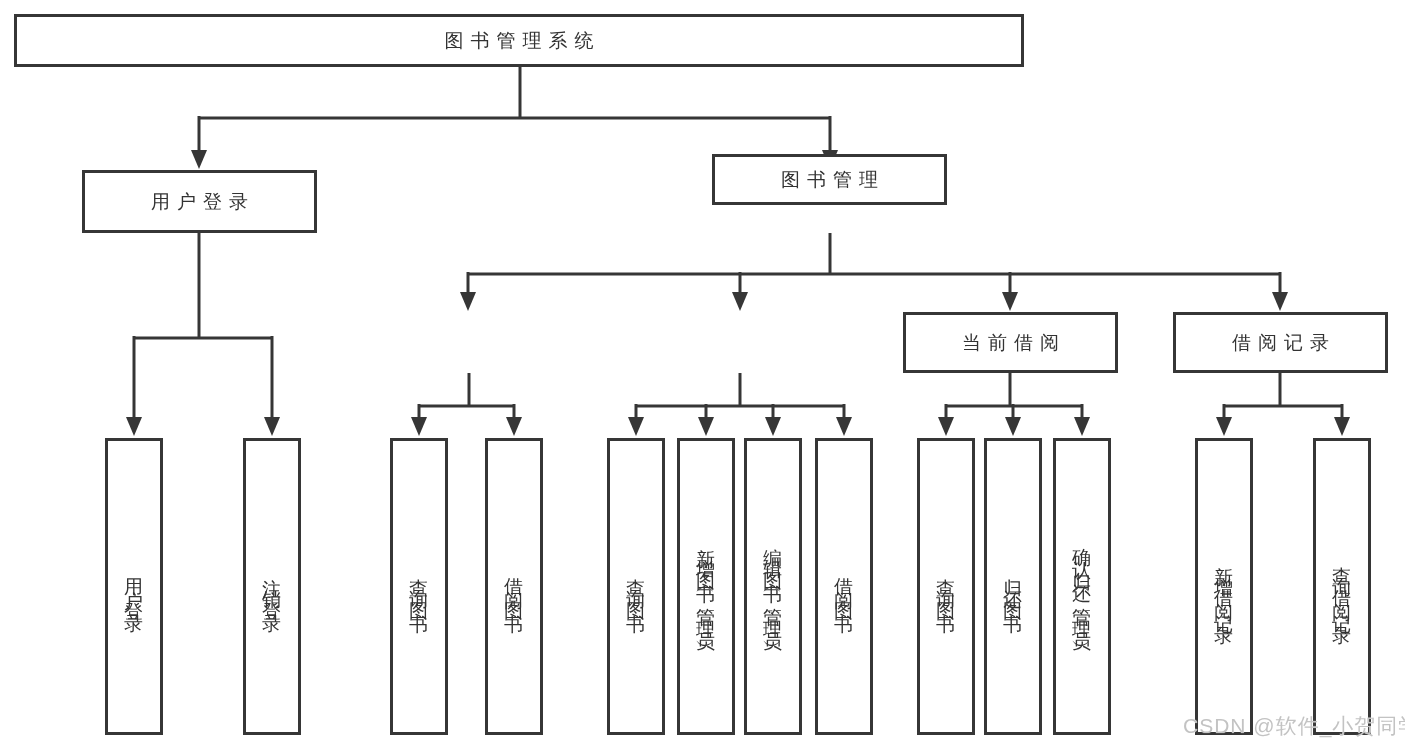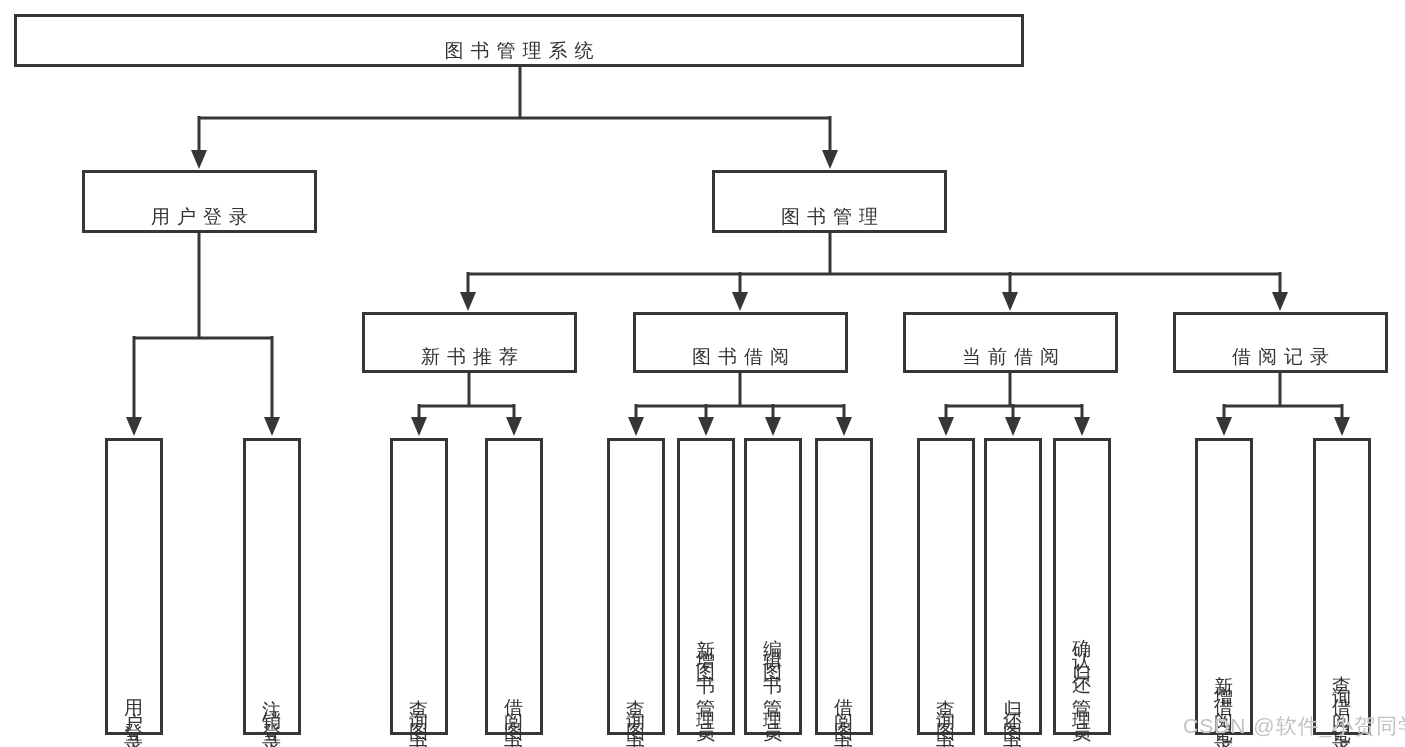--- a/index.html
+++ b/index.html
@@ -10,21 +10,21 @@
     font-family:"Liberation Sans", sans-serif;
     overflow:hidden;
   }
   .wires{position:absolute;left:0;top:0;}
   .box{
     position:absolute;
     box-sizing:border-box;
     background:#ffffff;
     border:3px solid #363636;
     display:flex;
-    align-items:flex-end;
+    align-items:center;
     justify-content:center;
     color:#333333;
   }
   .ht{
     font-size:19px;
     letter-spacing:7px;
     text-indent:7px;
     white-space:nowrap;
     color:#333333;
   }
@@ -131,30 +131,24 @@
     </g>
   </svg>
 
   <div class="box" style="left:14px;top:14px;width:1010px;height:53px">
     <span class="ht">图书管理系统</span>
   </div>
 
   <div class="box" style="left:82px;top:170px;width:235px;height:63px">
     <span class="ht">用户登录</span>
   </div>
-  <div class="box" style="left:712px;top:170px;width:235px;height:63px">
+  <div class="box" style="left:712px;top:154px;width:235px;height:51px">
     <span class="ht">图书管理</span>
   </div>
 
-  <div class="box" style="left:362px;top:312px;width:215px;height:61px">
-    <span class="ht">新书推荐</span>
-  </div>
-  <div class="box" style="left:633px;top:312px;width:215px;height:61px">
-    <span class="ht">图书借阅</span>
-  </div>
   <div class="box" style="left:1173px;top:312px;width:215px;height:61px">
     <span class="ht">借阅记录</span>
   </div>
   <div class="box" style="left:903px;top:312px;width:215px;height:61px">
     <span class="ht">当前借阅</span>
   </div>
 
   <div class="box vbox" style="left:105px;top:438px">
     <span class="vt">用户登录</span>
   </div>

